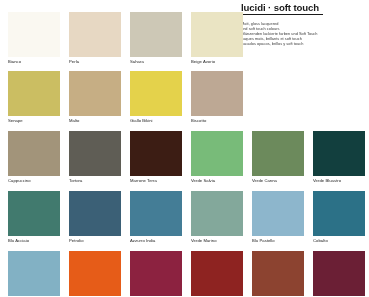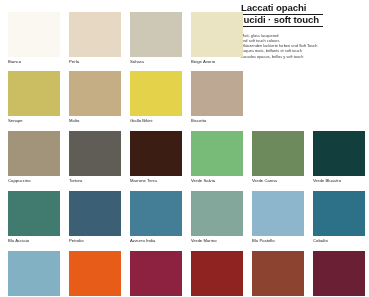--- a/index.html
+++ b/index.html
@@ -78,21 +78,20 @@
     letter-spacing: 0.05px;
   }
 </style>
 </head>
 <body>
 
 <div id="page">
 
   <div class="header">
     <div class="header-title">
-      <span class="line">Laccati opachi</span>
       <span class="line">lucidi · soft touch</span>
     </div>
     <div class="header-sub">
       <span>Matt, gloss lacquered</span>
       <span>and soft touch colours</span>
       <span>Glänzenden lackierte farben und Soft Touch</span>
       <span>Laques mats, brillants et soft touch</span>
       <span>Lacados opacos, brillos y soft touch</span>
     </div>
   </div>

